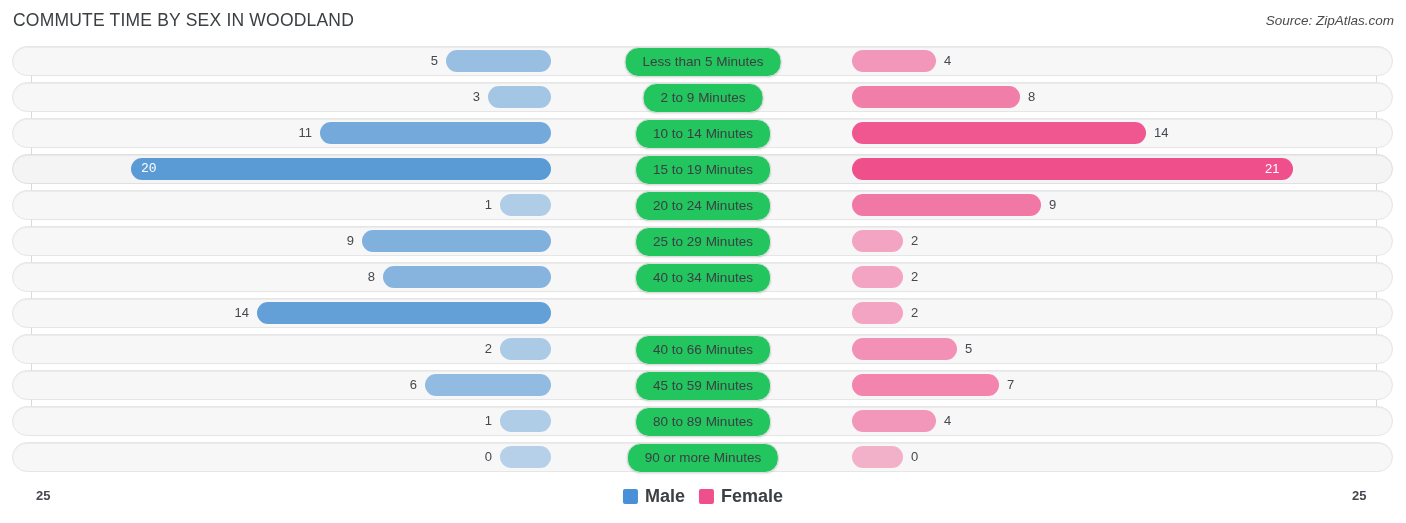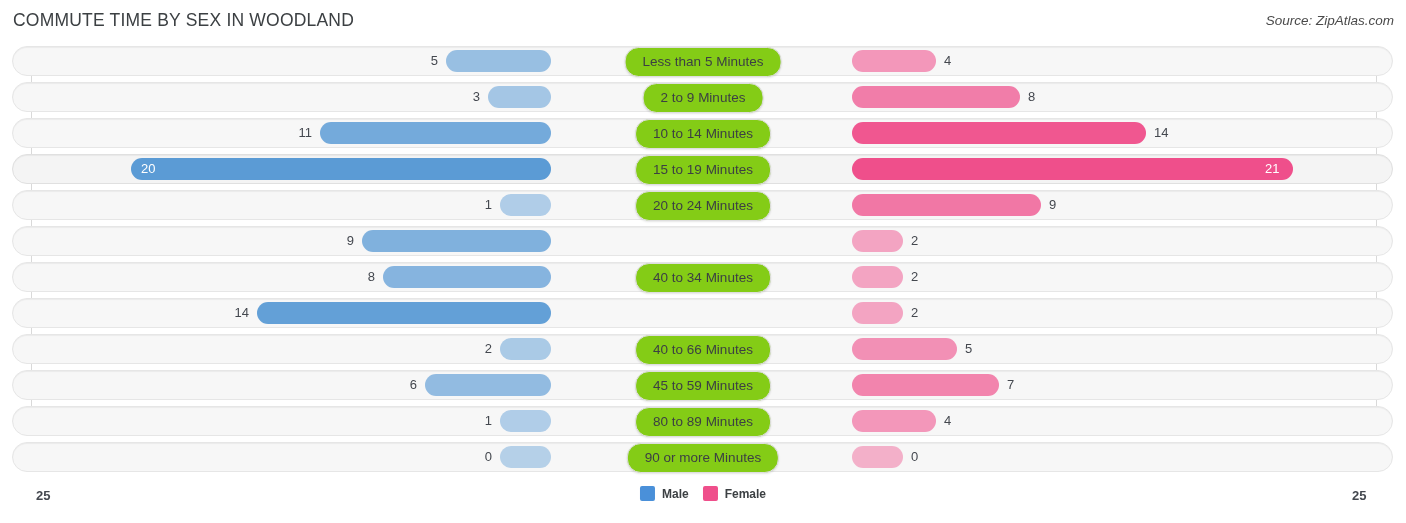--- a/index.html
+++ b/index.html
@@ -56,41 +56,41 @@
   .val{
     position:absolute;top:4px;height:22px;line-height:22px;
     font-size:13px;color:#44484f;white-space:nowrap;
   }
   .val.inside{color:#ffffff;}
 
   
   .center-pill{
     position:absolute;top:1px;height:28px;line-height:28px;
     left:50%;transform:translateX(-50%);
-    background:#84cc16;
+    background:#22c55e;
     border:1px solid #dedede;
     border-radius:14px;
     padding:0 17px;
     font-size:13.5px;color:#3c4043;
     white-space:nowrap;
     box-shadow:0 1px 2px rgba(0,0,0,.10);
     z-index:5;
   }
 
   
   .footer{position:absolute;left:0;top:484px;width:1406px;height:39px;font-weight:bold;}
   .axis-min{position:absolute;left:36px;top:4px;font-size:13px;color:#44484f;}
   .axis-max{position:absolute;left:1352px;top:4px;font-size:13px;color:#44484f;}
   .legend{
     position:absolute;left:50%;transform:translateX(-50%);top:2px;
     display:flex;align-items:center;gap:14px;
   }
   .legend-item{display:flex;align-items:center;gap:7px;}
   .legend-swatch{width:15px;height:15px;border-radius:2px;display:block;}
-  .legend-label{font-size:12px;color:#3c4043;}
+  .legend-label{font-size:18px;color:#3c4043;}
 </style>
 </head>
 <body>
 
 <div class="page">
 
   <div class="header">
     <div class="chart-title">COMMUTE TIME BY SEX IN WOODLAND</div>
     <div class="chart-source">Source: ZipAtlas.com</div>
   </div>
@@ -119,39 +119,40 @@
           <div class="track"></div>
           <div class="bar bar-male" style="left: 320px; width: 231px; opacity: 0.838;"></div>
           <div class="val" style="left: 292px; width: 20px; text-align: right;">11</div>
           <div class="bar bar-female" style="left: 852px; width: 294px; opacity: 0.952;"></div>
           <div class="val" style="left: 1154px;">14</div>
           <div class="center-pill">10 to 14 Minutes</div>
         </div>
         <div class="row hl">
           <div class="track"></div>
           <div class="bar bar-male" style="left: 131px; width: 420px; opacity: 1;"></div>
-          <div class="val inside" style="left: 141px;">20</div>
+          <div class="val inside" style="left: 141px; font-family: Liberation Mono, monospace;">20</div>
           <div class="bar bar-female" style="left: 852px; width: 441px; opacity: 1;"></div>
           <div class="val inside" style="left: 1265px;">21</div>
           <div class="center-pill">15 to 19 Minutes</div>
         </div>
         <div class="row">
           <div class="track"></div>
           <div class="bar bar-male" style="left: 500px; width: 51px; opacity: 0.458;"></div>
           <div class="val" style="left: 472px; width: 20px; text-align: right;">1</div>
           <div class="bar bar-female" style="left: 852px; width: 189px; opacity: 0.762;"></div>
           <div class="val" style="left: 1049px;">9</div>
           <div class="center-pill">20 to 24 Minutes</div>
         </div>
         <div class="row">
           <div class="track"></div>
           <div class="bar bar-male" style="left: 362px; width: 189px; opacity: 0.762;"></div>
           <div class="val" style="left: 334px; width: 20px; text-align: right;">9</div>
           <div class="bar bar-female" style="left: 852px; width: 51px; opacity: 0.496;"></div>
           <div class="val" style="left: 911px;">2</div>
+          <div class="center-pill">25 to 29 Minutes</div>
         </div>
         <div class="row">
           <div class="track"></div>
           <div class="bar bar-male" style="left: 383px; width: 168px; opacity: 0.724;"></div>
           <div class="val" style="left: 355px; width: 20px; text-align: right;">8</div>
           <div class="bar bar-female" style="left: 852px; width: 51px; opacity: 0.496;"></div>
           <div class="val" style="left: 911px;">2</div>
           <div class="center-pill">40 to 34 Minutes</div>
         </div>
         <div class="row">

